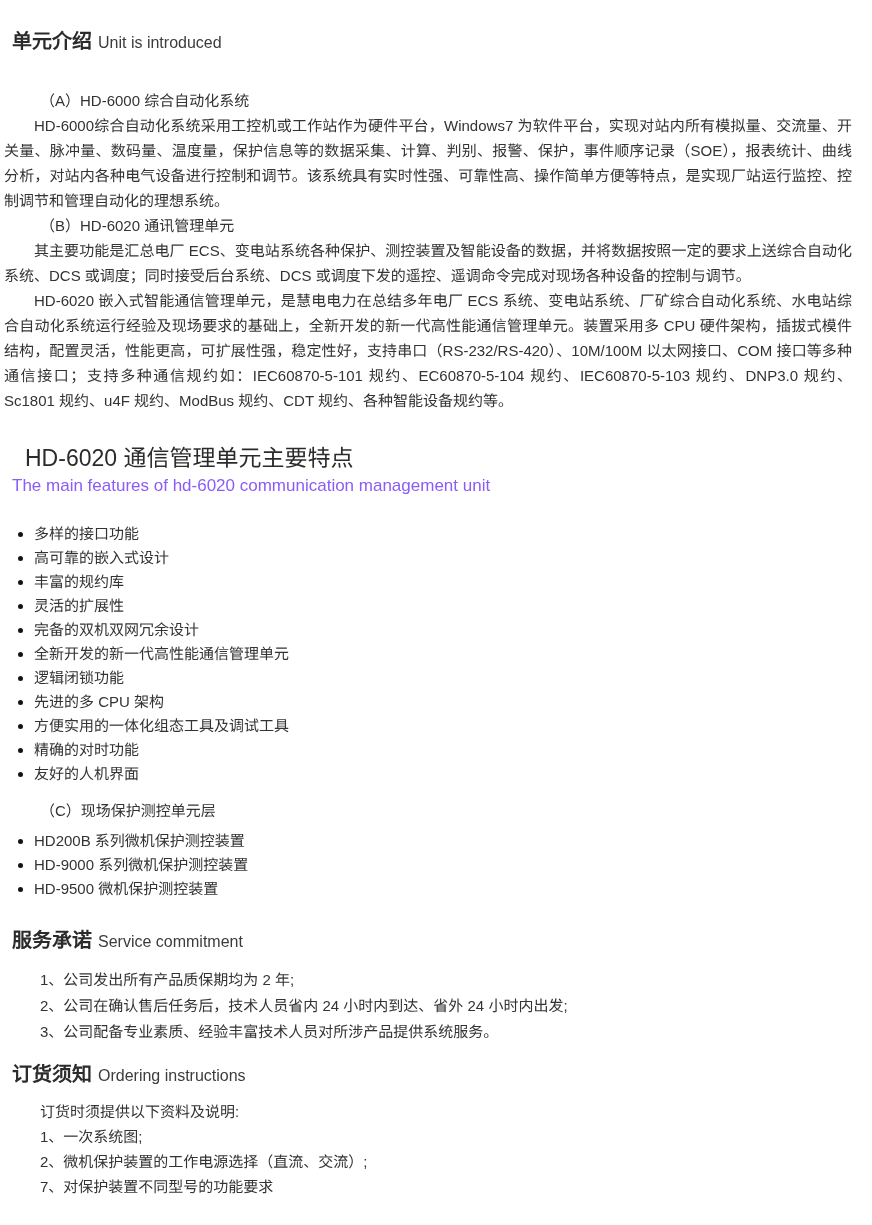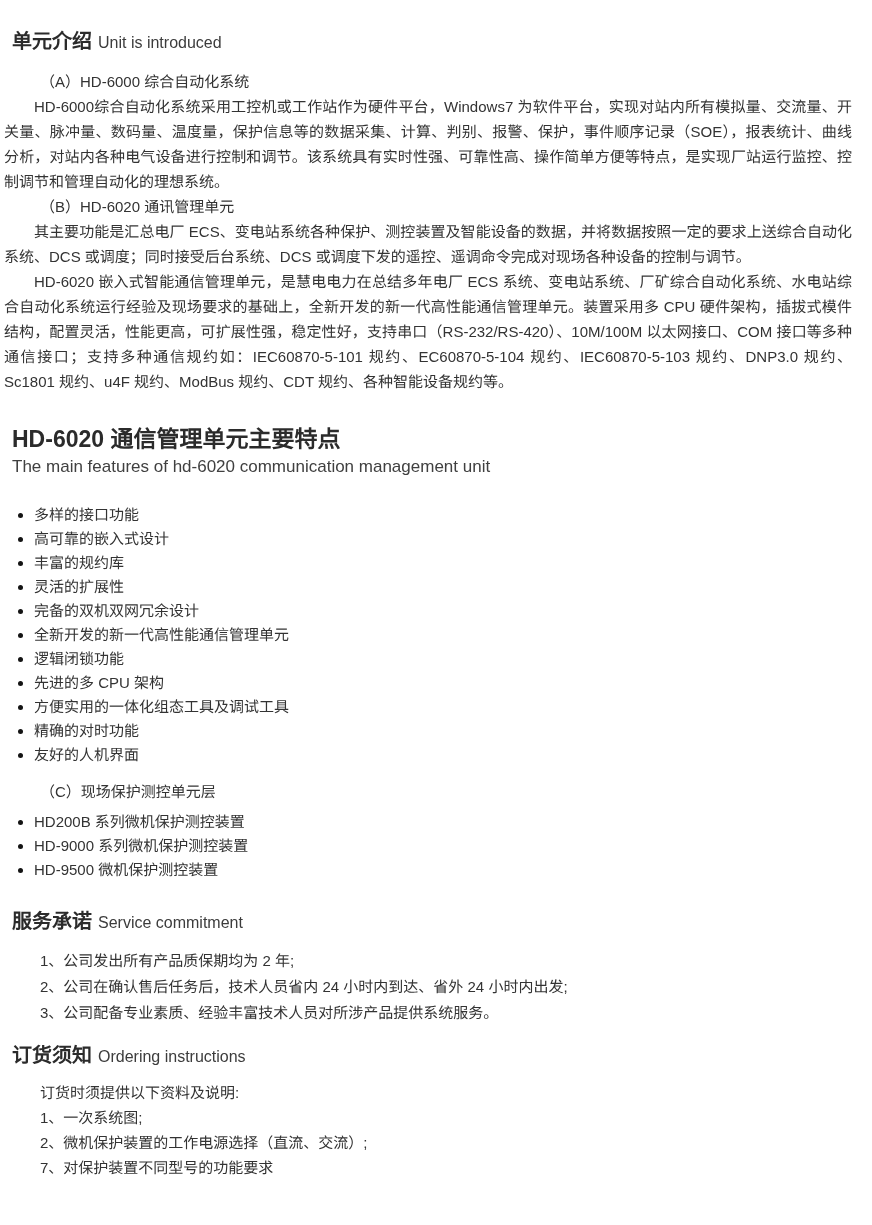--- a/index.html
+++ b/index.html
@@ -33,47 +33,47 @@
     margin-left: 6px;
   }
 
   
   .sub-label {
     margin: 0 0 0 36px;
     font-size: 15px;
     line-height: 25px;
     color: #333333;
   }
-  .label-a { margin-top: 15px; }
+  .label-a { margin-top: 34px; }
   .label-c { margin-top: 12px; }
 
   
   .para {
     margin: 0;
     font-size: 15px;
     line-height: 25px;
     color: #333333;
     text-indent: 2em;
     text-align: justify;
   }
 
   
   .feat-head-zh {
-    margin: 32px 0 0 8px;
+    margin: 32px 0 0 21px;
     font-size: 23px;
     line-height: 27px;
-    font-weight: 700;
+    font-weight: 400;
     color: #2b2b2b;
   }
   .feat-head-en {
     margin: 4px 0 16px 8px;
     font-size: 17px;
     line-height: 20px;
     font-weight: 400;
-    color: #404040;
+    color: #8b5cf6;
   }
 
   
   .blist {
     list-style: none;
     margin: 0;
     padding: 0;
   }
   .feature-list { margin-top: 26px; }
   .unit-list { margin-top: 6px; }

